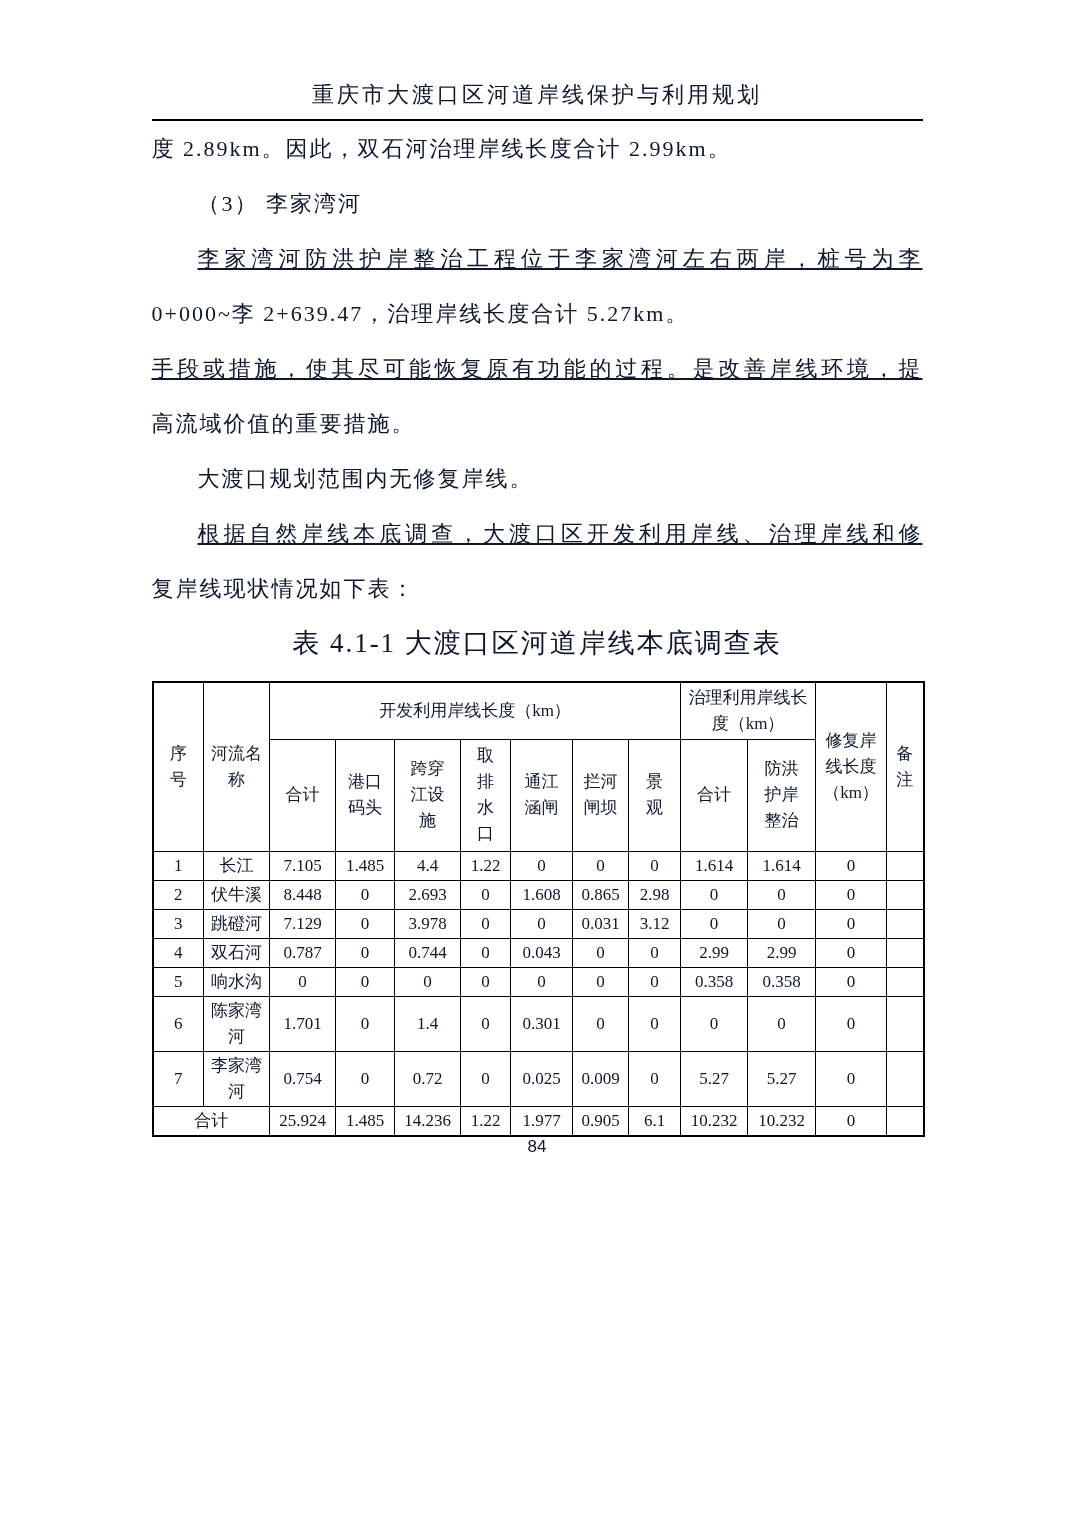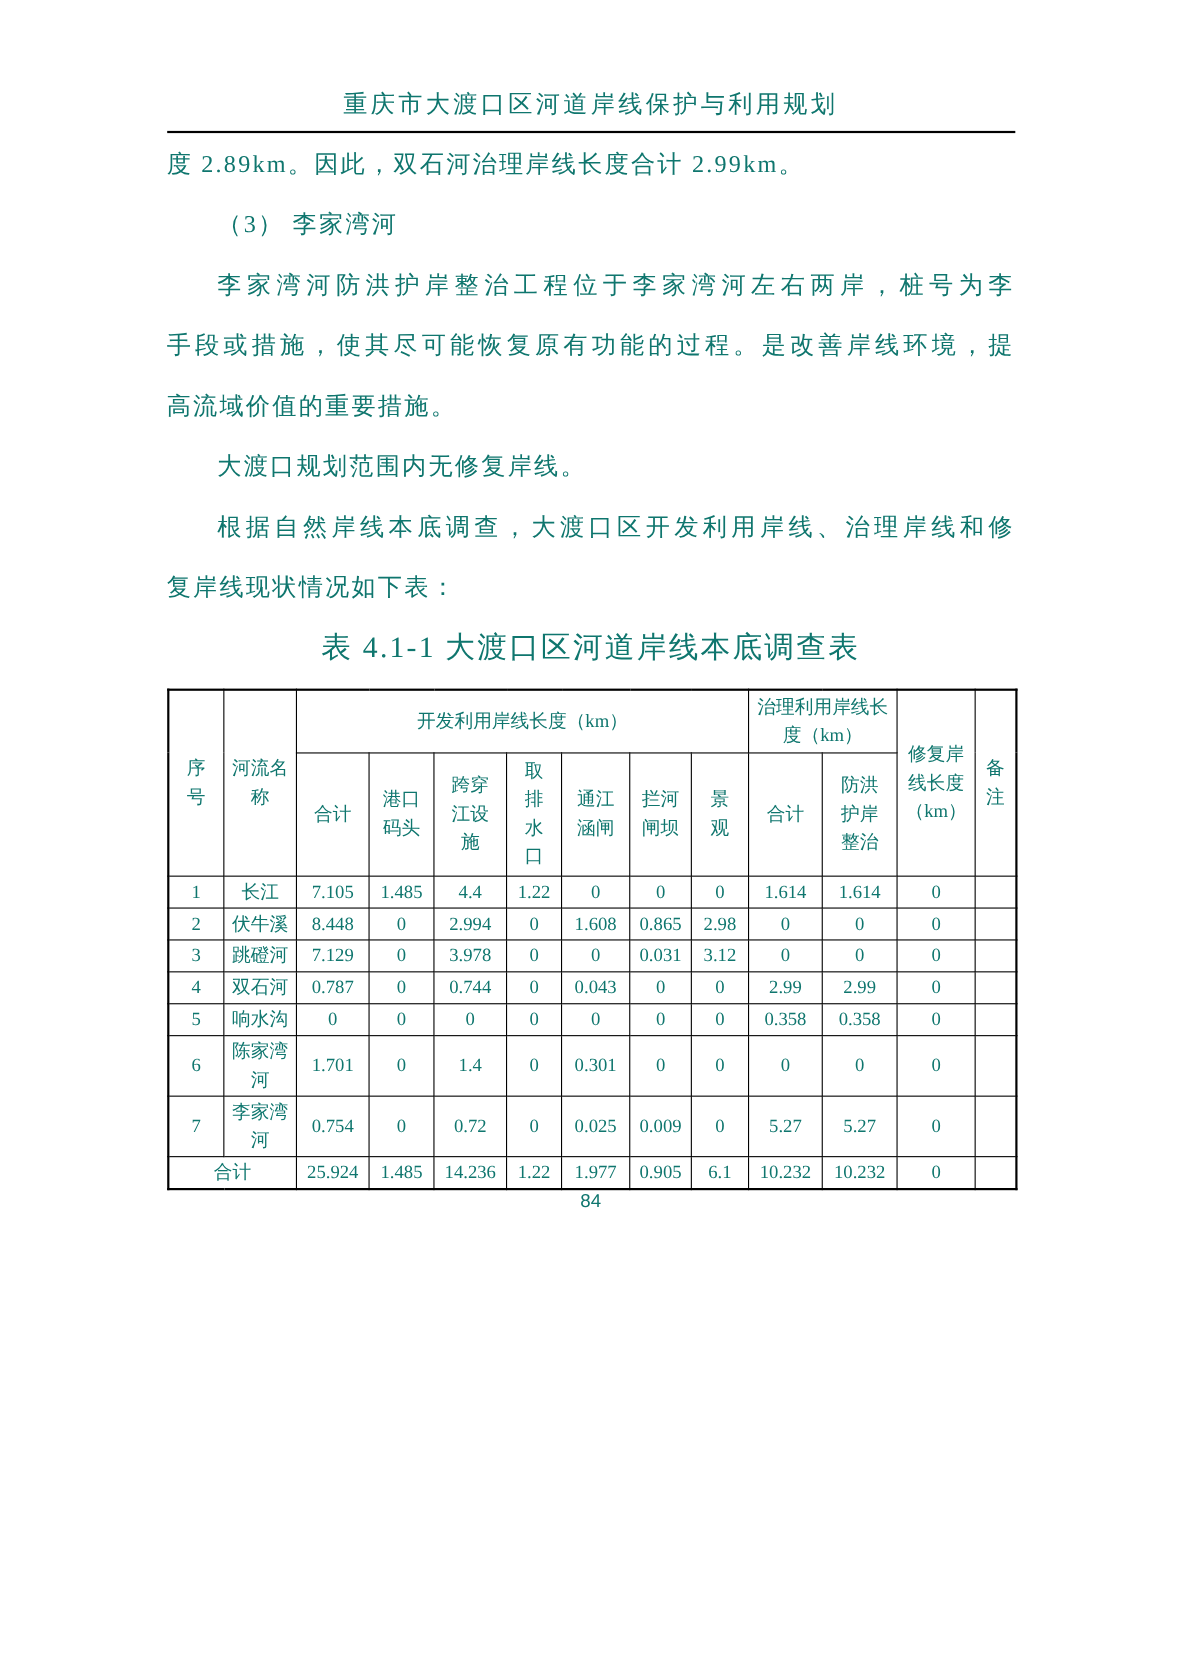--- a/index.html
+++ b/index.html
@@ -1,21 +1,21 @@
 <!DOCTYPE html>
 <html><head>
 <meta charset="utf-8">
 <style>
   html, body { margin: 0; padding: 0; background: #ffffff; }
   .page {
     position: relative;
     width: 1074px;
     height: 1520px;
     background: #ffffff;
-    color: #0f766e;
+    color: #0f172a;
     font-family: "Liberation Serif", "DejaVu Serif", serif;
     overflow: hidden;
     box-sizing: border-box;
   }
   .content {
     width: 771px;
     margin: 0 auto;
   }
   
   .page-header {
@@ -36,20 +36,21 @@
     font-size: 22px;
     letter-spacing: 2px;
     height: 55px;
     line-height: 55px;
     white-space: nowrap;
   }
   .line.full {
     white-space: normal;
     text-align: justify;
     text-align-last: justify;
+    text-decoration: underline;
   }
   .line.indent { text-indent: 46px; }
   .section-heading {
     font-size: 23px;
     font-weight: bold;
     letter-spacing: 1px;
     height: 55px;
     line-height: 55px;
     margin: 38px 0 22px 0;
   }
@@ -99,20 +100,21 @@
 
     <div class="page-header">
       <div class="page-header-title">重庆市大渡口区河道岸线保护与利用规划</div>
       <div class="page-header-rule"></div>
     </div>
 
     <div>
       <div class="line">度 2.89km。因此，双石河治理岸线长度合计 2.99km。</div>
       <div class="line indent">（3） 李家湾河</div>
       <div class="line indent full">李家湾河防洪护岸整治工程位于李家湾河左右两岸，桩号为李</div>
+      <div class="line">0+000~李 2+639.47，治理岸线长度合计 5.27km。</div>
 
 
       <div class="line full">手段或措施，使其尽可能恢复原有功能的过程。是改善岸线环境，提</div>
       <div class="line">高流域价值的重要措施。</div>
       <div class="line indent">大渡口规划范围内无修复岸线。</div>
       <div class="line indent full">根据自然岸线本底调查，大渡口区开发利用岸线、治理岸线和修</div>
       <div class="line">复岸线现状情况如下表：</div>
     </div>
 
     <div class="table-title">表 4.1-1 大渡口区河道岸线本底调查表</div>
@@ -185,21 +187,21 @@
           <td>1.614</td>
           <td>1.614</td>
           <td>0</td>
           <td></td>
         </tr>
         <tr class="drow">
           <td>2</td>
           <td>伏牛溪</td>
           <td>8.448</td>
           <td>0</td>
-          <td>2.994</td>
+          <td>2.693</td>
           <td>0</td>
           <td>1.608</td>
           <td>0.865</td>
           <td>2.98</td>
           <td>0</td>
           <td>0</td>
           <td>0</td>
           <td></td>
         </tr>
         <tr class="drow">

